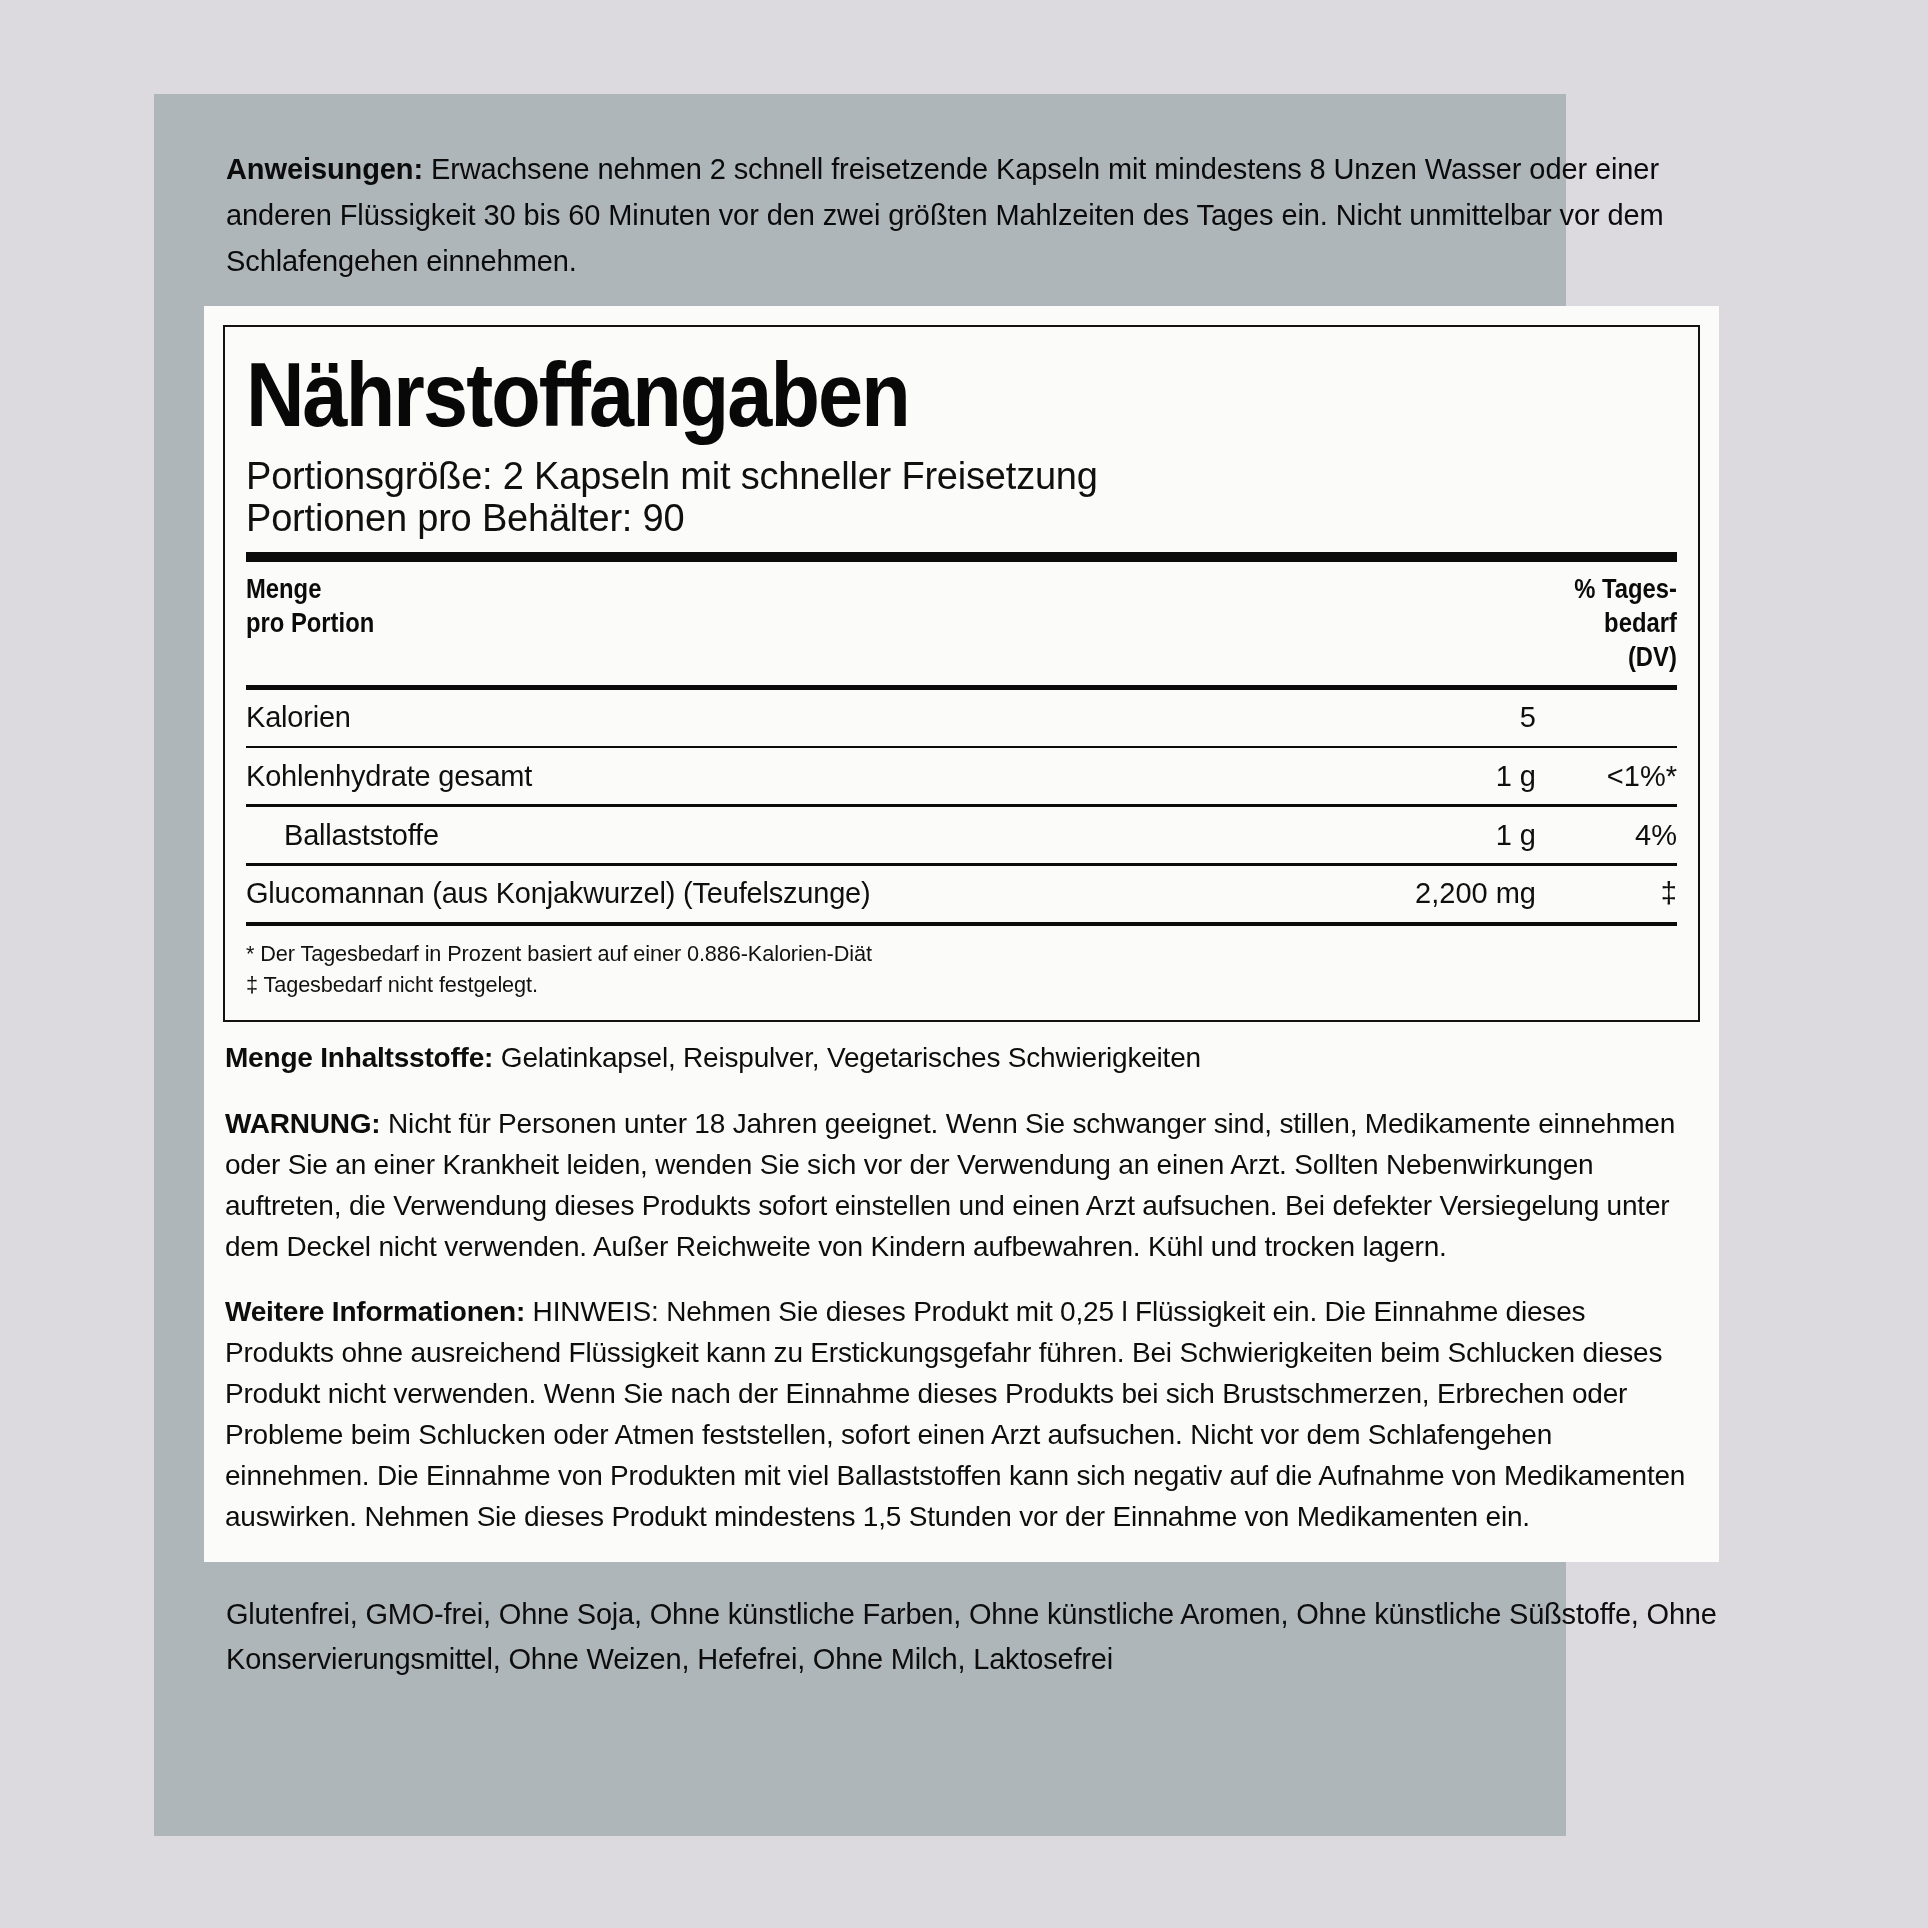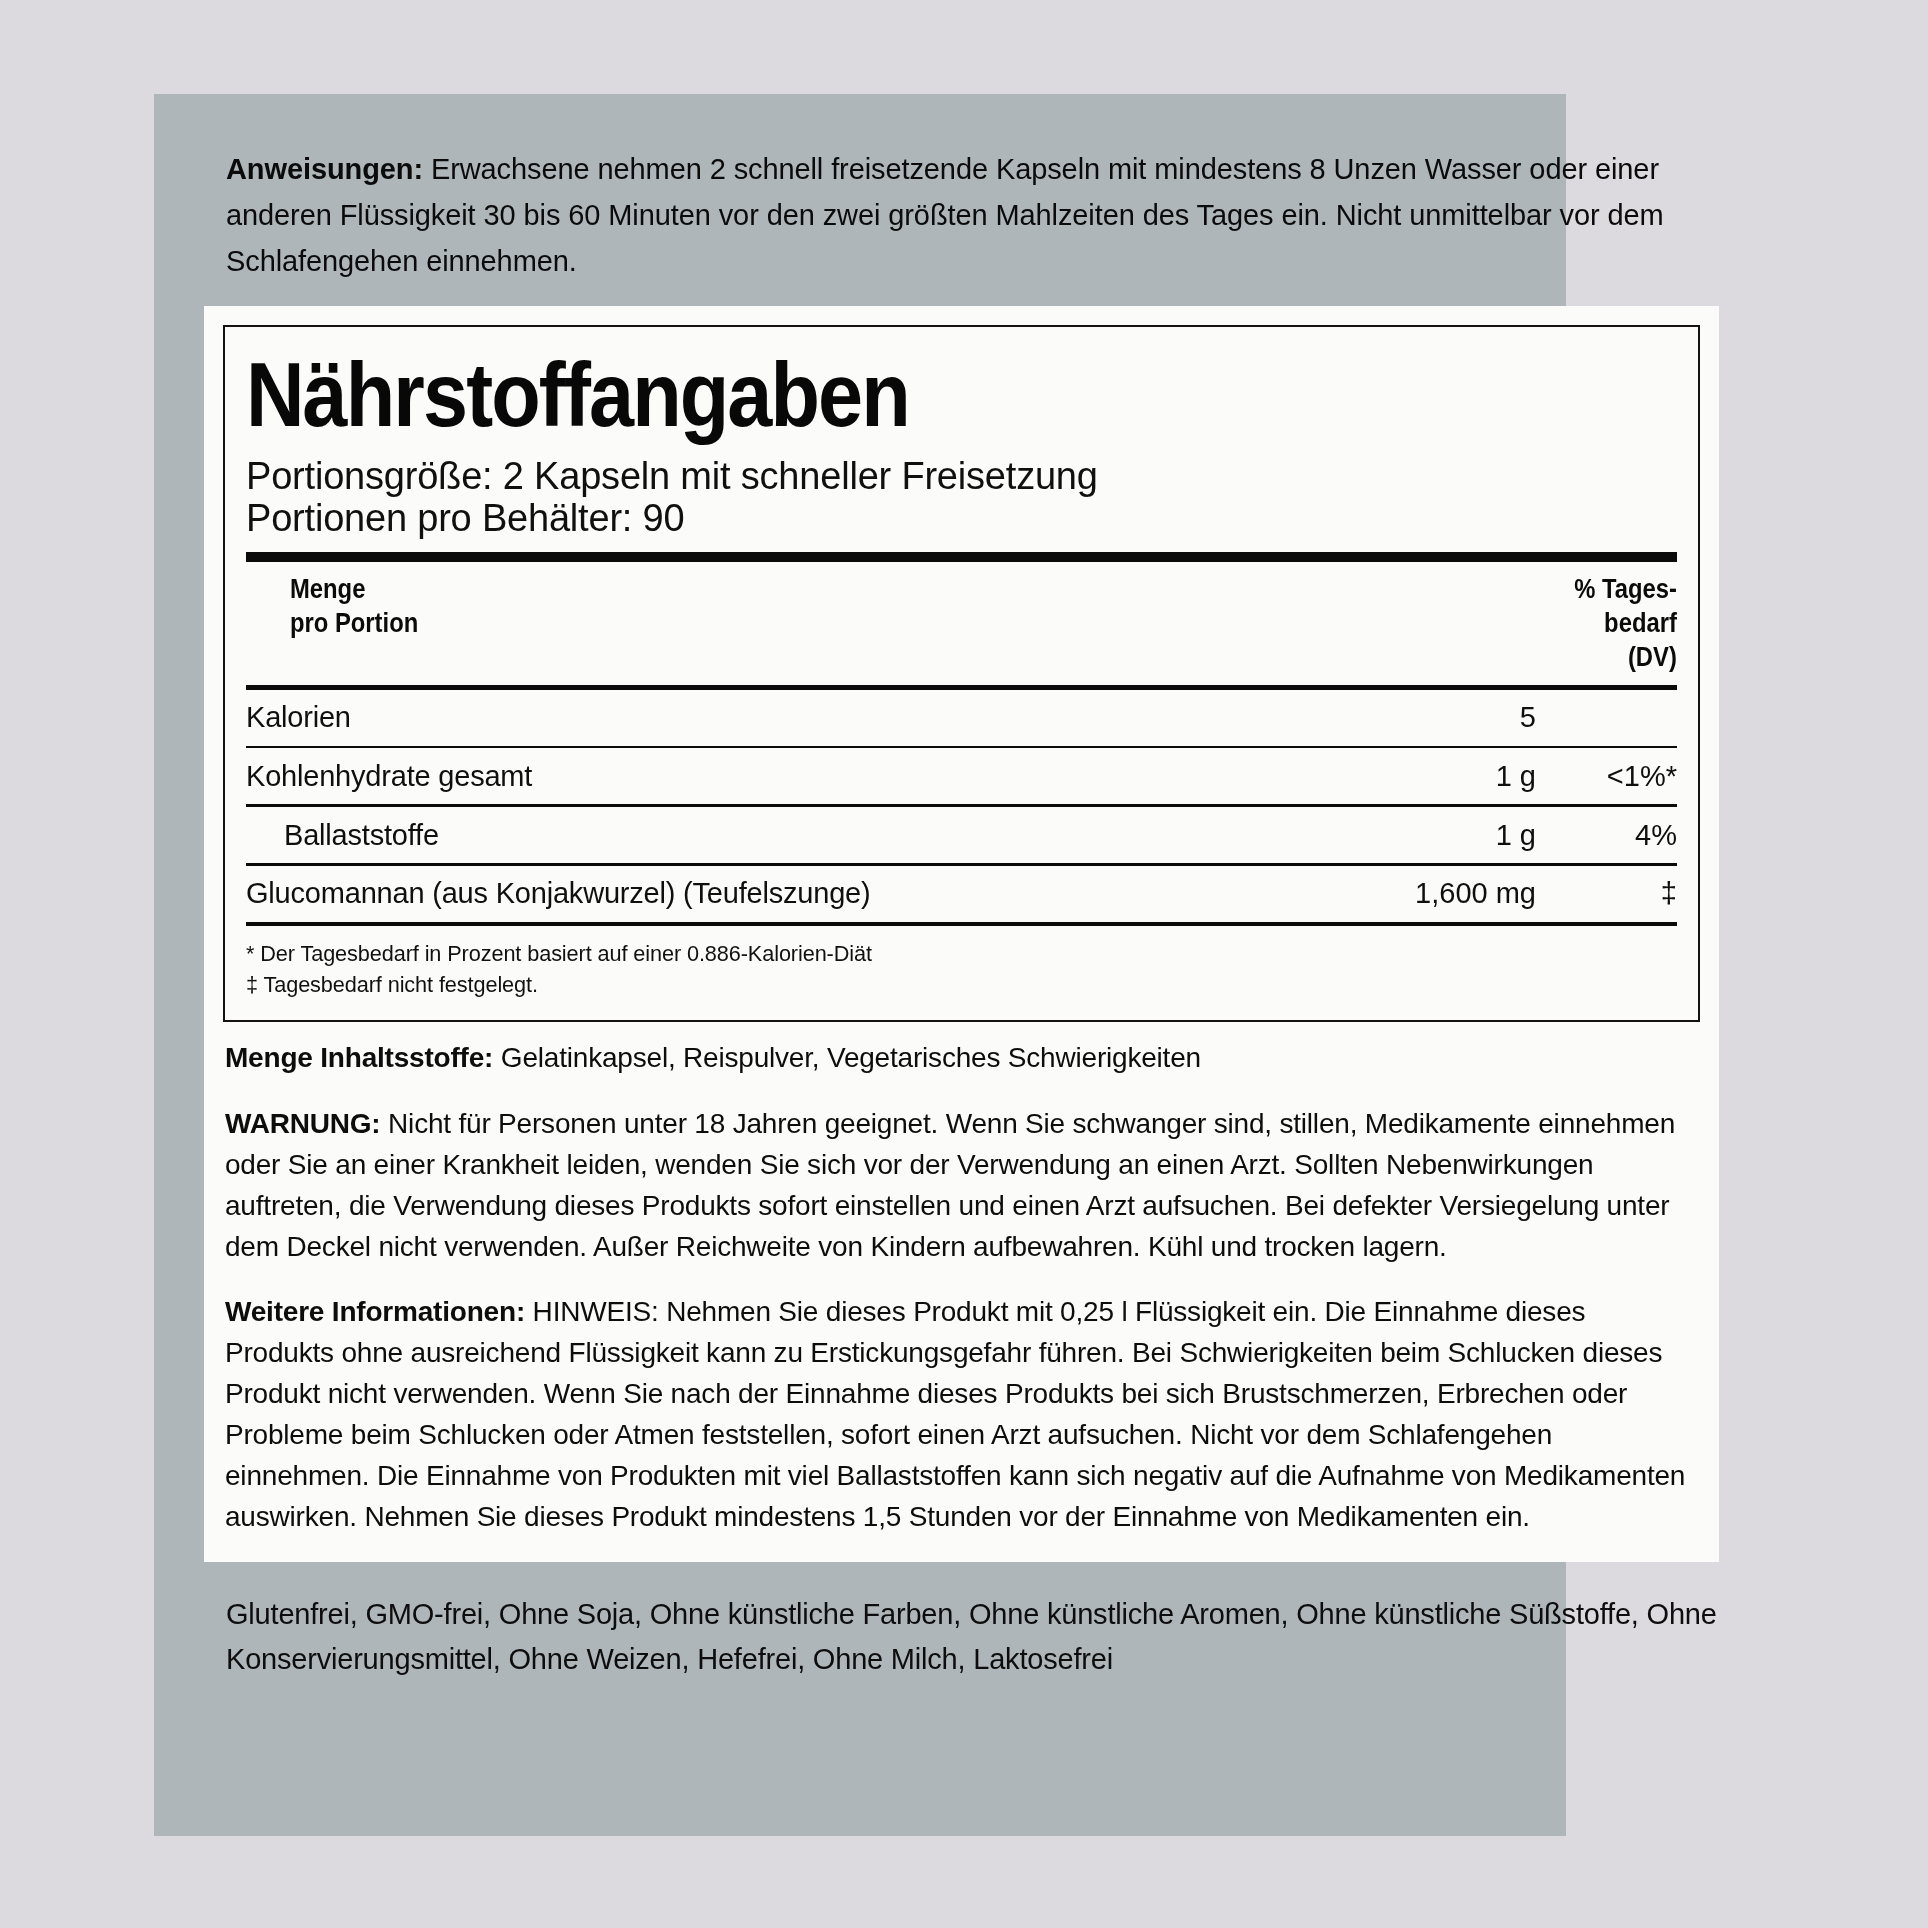--- a/index.html
+++ b/index.html
@@ -77,21 +77,20 @@
   .rule-thick { height: 10.4px; background: #0b0b0b; margin: 13px 0 0 0; }
   .rule-med   { height: 4.7px;  background: #0b0b0b; }
   .rule-thin  { height: 2.8px;  background: #0b0b0b; }
 
   
   #amount-header {
     display: flex;
     justify-content: space-between;
     align-items: flex-start;
     padding: 9.4px 0 11.3px 0;
-    margin-left: 44px;
   }
   #amount-left {
     font-weight: bold;
     font-size: 28px;
     line-height: 34px;
     color: #0b0b0b;
     transform: scaleX(0.85);
     transform-origin: left top;
   }
   #amount-right {
@@ -220,21 +219,21 @@
           </div>
           <div class="rule-thin"></div>
           <div class="nut-row">
             <div class="nut-name indent">Ballaststoffe</div>
             <div class="nut-amt">1 g</div>
             <div class="nut-dv">4%</div>
           </div>
           <div class="rule-thin"></div>
           <div class="nut-row">
             <div class="nut-name">Glucomannan (aus Konjakwurzel) (Teufelszunge)</div>
-            <div class="nut-amt">1,600 mg</div>
+            <div class="nut-amt">2,200 mg</div>
             <div class="nut-dv">‡</div>
           </div>
           <div class="rule-med"></div>
         </div>
 
       <div id="footnotes">
           <div class="footnote">* Der Tagesbedarf in Prozent basiert auf einer 0.886-Kalorien-Diät</div>
           <div class="footnote">‡ Tagesbedarf nicht festgelegt.</div>
         </div>
 

